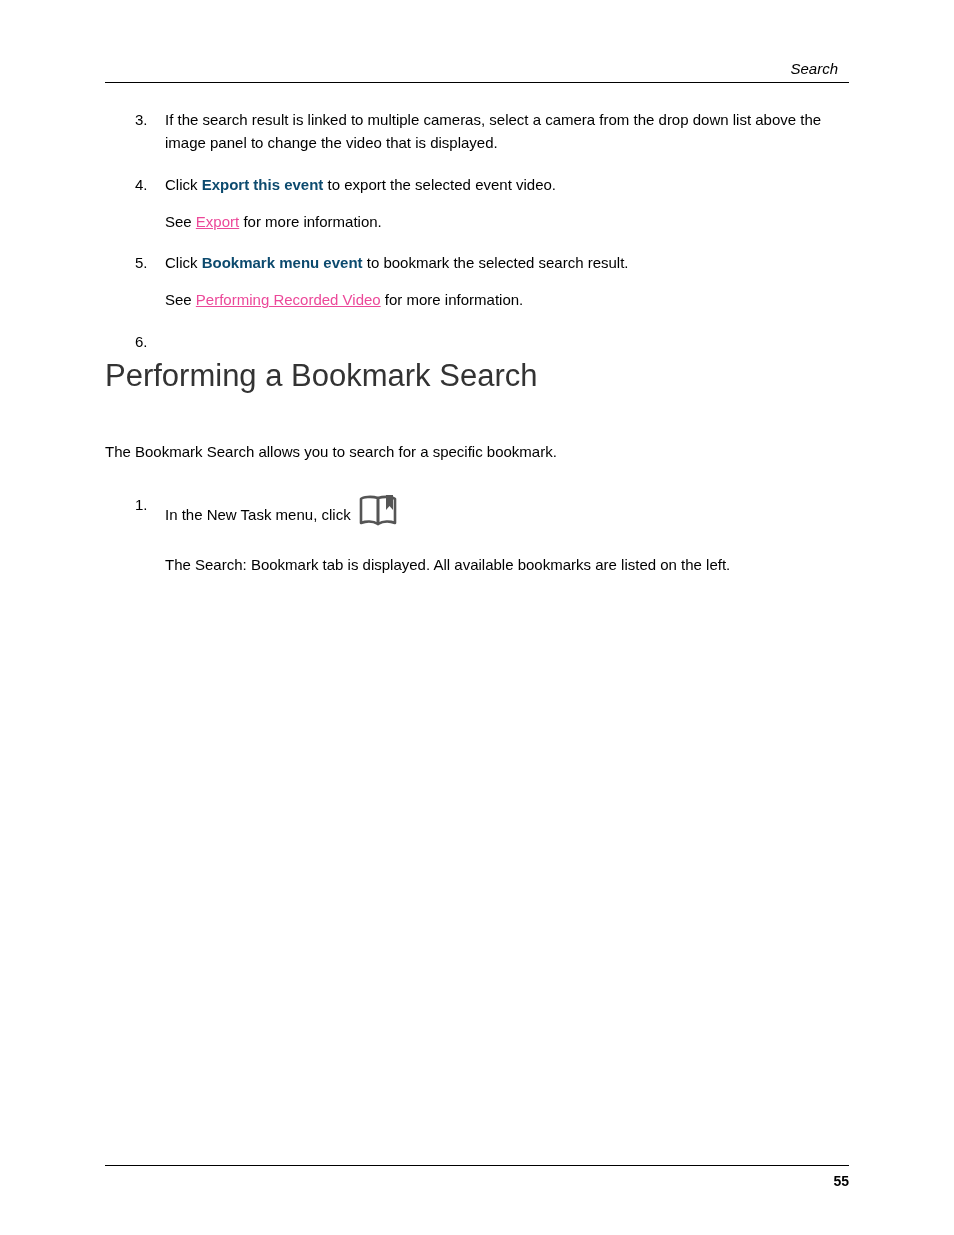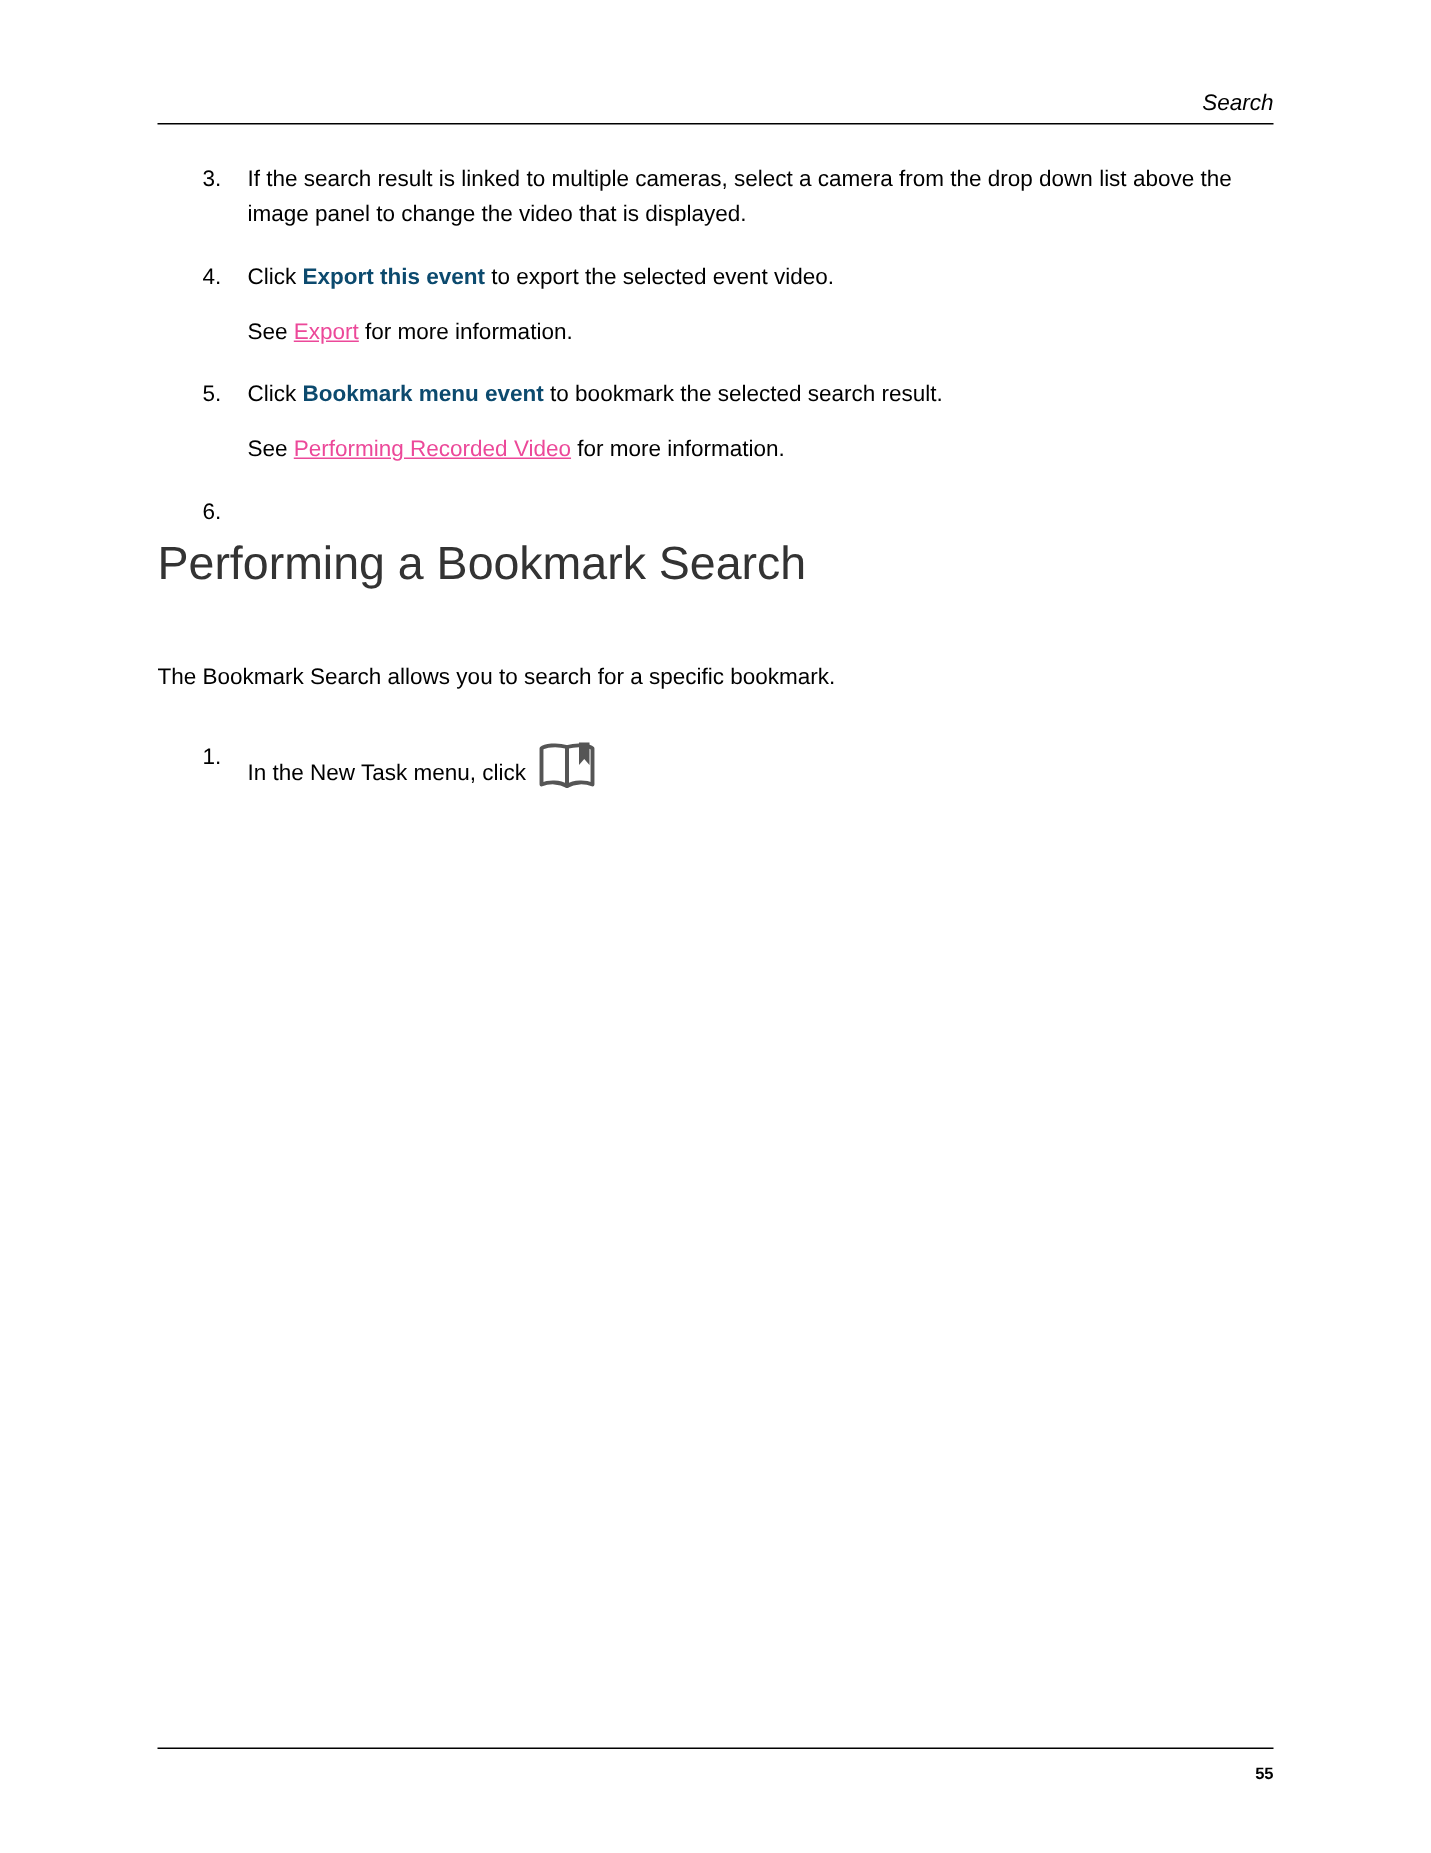--- a/index.html
+++ b/index.html
@@ -11,21 +11,21 @@
       font-family: Arial, Helvetica, sans-serif;
       width: 954px;
       height: 1235px;
       position: relative;
       background: white;
       color: #000;
     }
     .page-header {
       position: absolute;
       top: 60px;
-      right: 105px;
+      right: 116px;
       font-style: italic;
       font-size: 15px;
       text-align: center;
     }
     .header-rule {
       position: absolute;
       top: 82px;
       left: 105px;
       right: 105px;
       border-top: 1px solid #000;
@@ -85,21 +85,21 @@
       position: absolute;
       bottom: 69px;
       left: 105px;
       right: 105px;
       border-top: 1px solid #000;
     }
     .page-number {
       position: absolute;
       bottom: 46px;
       right: 105px;
-      font-size: 11px;
+      font-size: 14px;
       font-weight: bold;
     }
   </style>
 </head>
 <body>
 
 <div class="page-header">Search</div>
 <div class="header-rule"></div>
 
 <div class="content">
@@ -137,19 +137,20 @@
       <span class="num">1.</span>
       <span>
         <span>In the New Task menu, click </span><span class="bookmark-icon"><svg width="42" height="36" viewBox="0 0 42 36">
               <g fill="none" stroke="#555" stroke-width="2.6" stroke-linejoin="round" stroke-linecap="round">
                 <path d="M 21 5 C 14 3 6 4 4 6 L 4 30 C 9 28 16 28 21 31 L 21 5 Z"></path>
                 <path d="M 21 5 C 28 3 36 4 38 6 L 38 30 C 33 28 26 28 21 31 L 21 5 Z"></path>
               </g>
               <path d="M 29 2 L 36 2 L 36 17 L 32.5 13 L 29 17 Z" fill="#555"></path>
             </svg></span>
       </span>
+      <div class="sub-para">The Search: Bookmark tab is displayed. All available bookmarks are listed on the left.</div>
     </li>
   </ol>
 
 </div>
 
 <div class="footer-rule"></div>
 <div class="page-number">55</div>
 
 </body></html>

